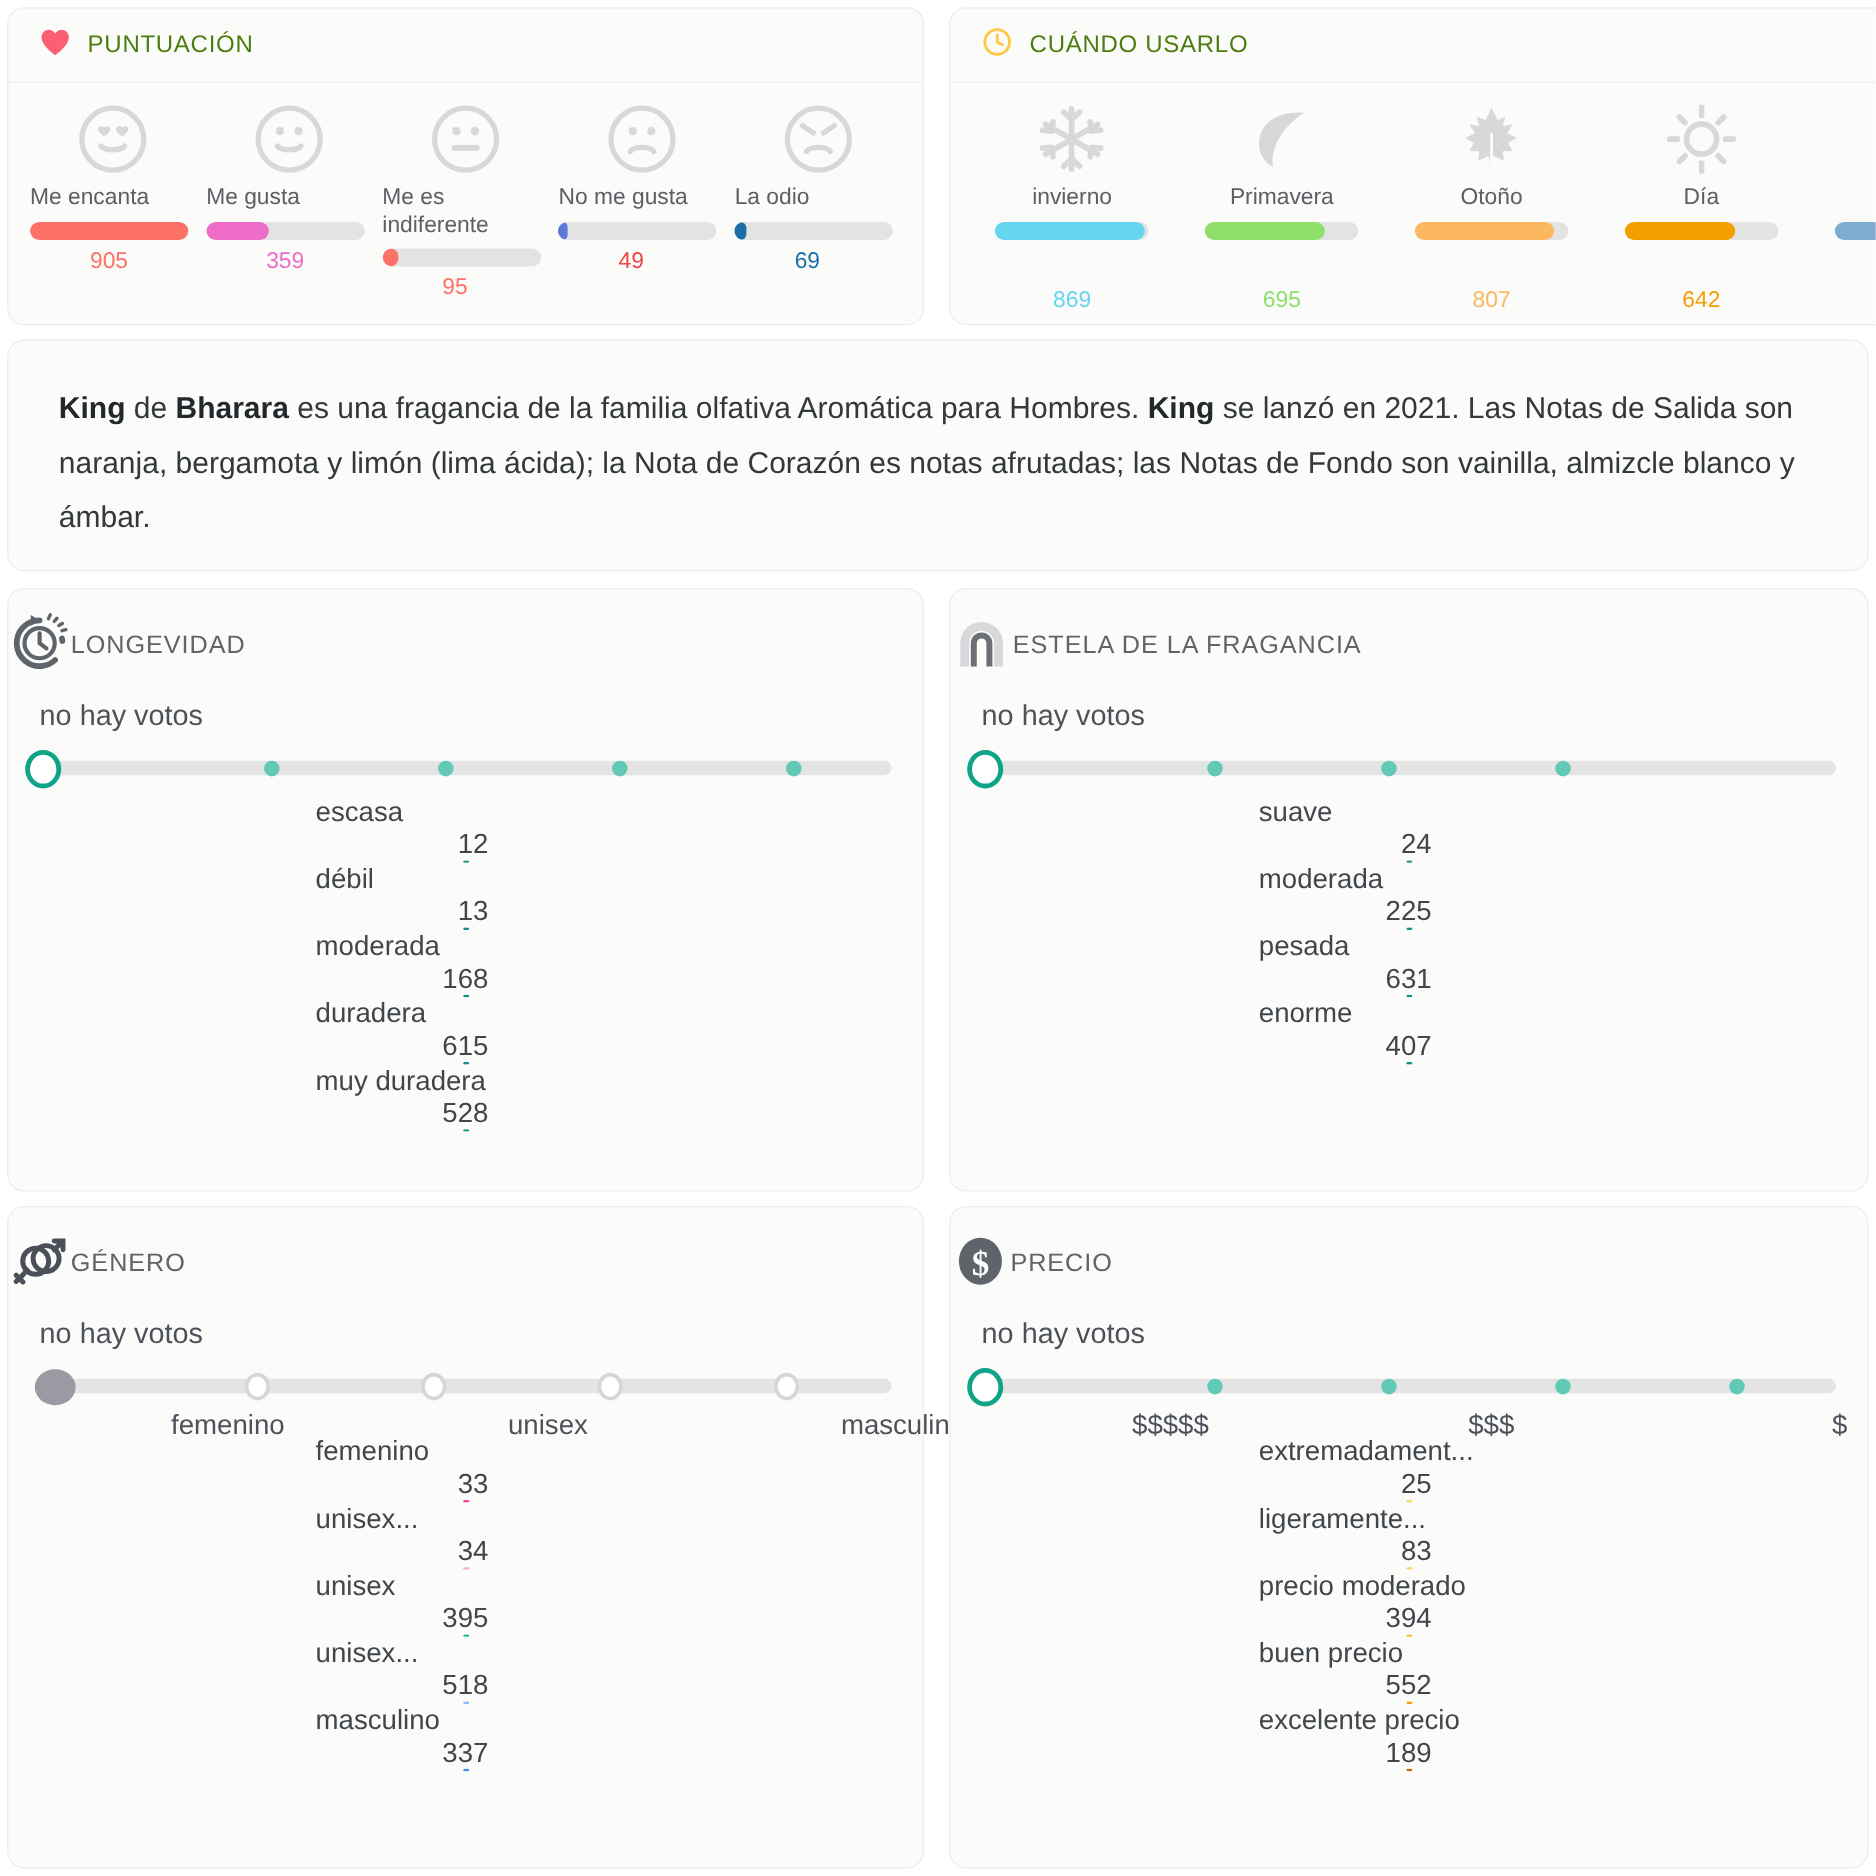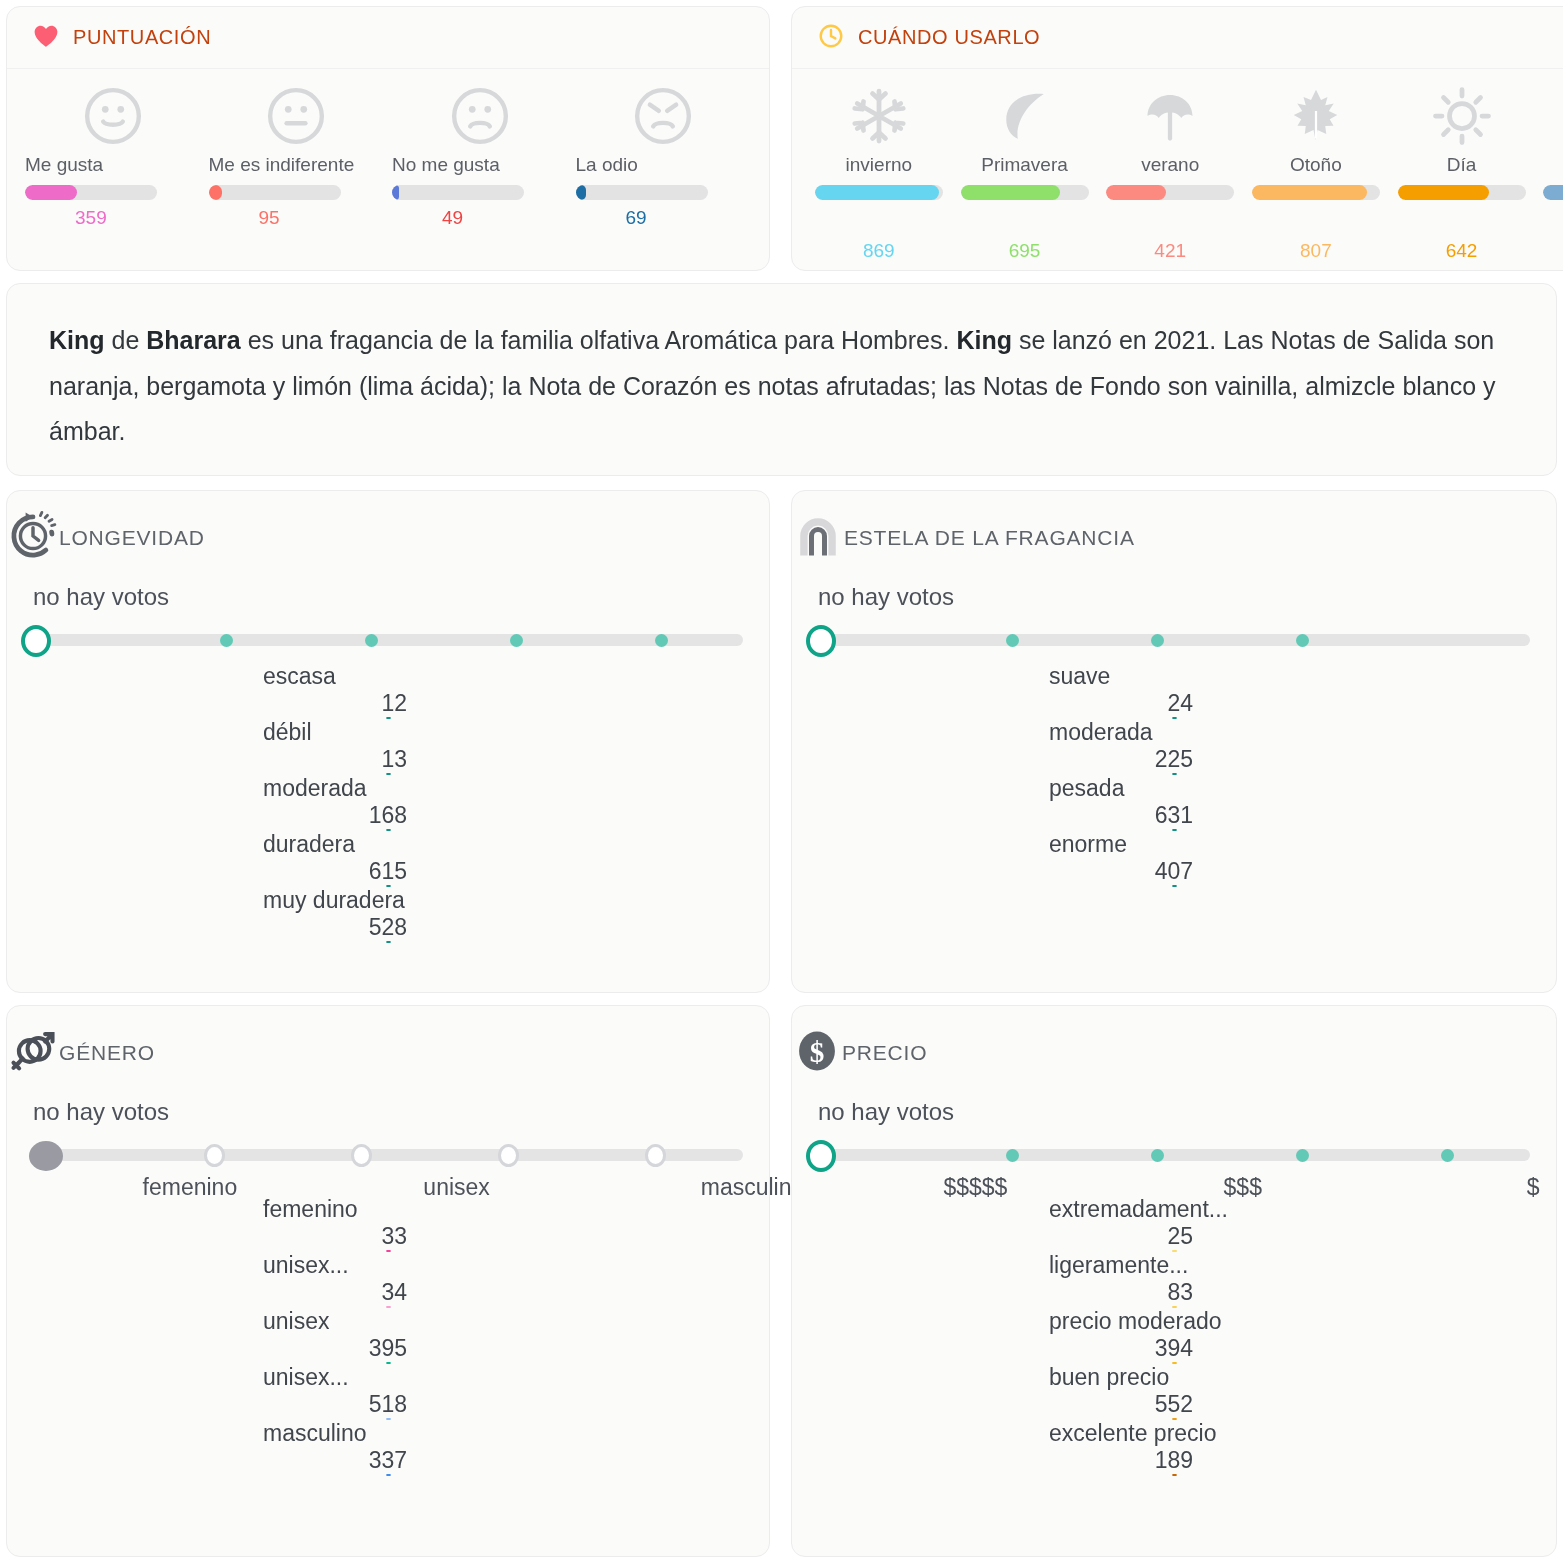--- a/index.html
+++ b/index.html
@@ -24,21 +24,21 @@
     height: 62px;
     display: flex;
     align-items: center;
     padding-left: 26px;
     border-bottom: 1px solid #f0f0f0;
     gap: 14px;
   }
   .card-head-title {
     font-size: 20px;
     letter-spacing: 0.6px;
-    color: #c2410c;
+    color: #4d7c0f;
     font-weight: 400;
   }
 
   
   #card-puntuacion { left: 6px; top: 6px; width: 764px; height: 265px; }
   #card-cuando     { left: 791px; top: 6px; width: 904px; height: 265px; }
 
   .vote-row {
     display: flex;
     padding: 16px 14px 0 14px;
@@ -171,20 +171,35 @@
   <div class="card" id="card-puntuacion">
     <div class="card-head">
       <span>
         <svg width="26" height="24" viewBox="0 0 24 22">
             <path d="M12 21C12 21 1.5 14 1.5 7.3 1.5 3.8 4.2 1.5 7 1.5c2 0 3.9 1.2 5 3 1.1-1.8 3-3 5-3 2.8 0 5.5 2.3 5.5 5.8C22.5 14 12 21 12 21z" fill="#fc5f73"></path>
           </svg>
       </span>
       <span class="card-head-title">PUNTUACIÓN</span>
     </div>
     <div class="vote-row" id="puntuacion-items">
+        <div class="vote-col">
+          <div class="vote-icon">
+            <svg width="62" height="62" viewBox="0 0 24 24">
+              <circle cx="12" cy="12" r="10" fill="none" stroke="#d7d8da" stroke-width="1.7"></circle>
+              <path d="M9.2 8.3c-.6-.8-2-.6-2 .5 0 .9 1.2 1.8 2 2.3.8-.5 2-1.4 2-2.3 0-1.1-1.4-1.3-2-.5z" fill="#d7d8da"></path>
+              <path d="M15 8.3c-.6-.8-2-.6-2 .5 0 .9 1.2 1.8 2 2.3.8-.5 2-1.4 2-2.3 0-1.1-1.4-1.3-2-.5z" fill="#d7d8da"></path>
+              <path d="M8.2 14.2c1 1.6 6.6 1.6 7.6 0" fill="none" stroke="#d7d8da" stroke-width="1.7" stroke-linecap="round"></path>
+            </svg>
+          </div>
+          <div class="vote-label">Me encanta</div>
+          <div class="vote-track">
+            <div class="vote-fill" style="width: 100%; background: rgb(253, 113, 103);"></div>
+          </div>
+          <div class="vote-num" style="color: rgb(253, 113, 103);">905</div>
+        </div>
         <div class="vote-col">
           <div class="vote-icon">
             <svg width="62" height="62" viewBox="0 0 24 24">
               <circle cx="12" cy="12" r="10" fill="none" stroke="#d7d8da" stroke-width="1.7"></circle>
               <circle cx="9" cy="9.4" r="1.3" fill="#d7d8da"></circle>
               <circle cx="15" cy="9.4" r="1.3" fill="#d7d8da"></circle>
               <path d="M8.2 14.2c1 1.6 6.6 1.6 7.6 0" fill="none" stroke="#d7d8da" stroke-width="1.7" stroke-linecap="round"></path>
             </svg>
           </div>
           <div class="vote-label">Me gusta</div>
@@ -270,33 +285,20 @@
           <div class="vote-icon">
             <svg width="60" height="60" viewBox="0 0 24 24">
               <path d="M19.5 3.2C11 2.5 4.5 6.5 4.5 13.5c0 3.6 2 6.6 4.6 7.6C8.2 14.6 12.6 7.6 19.5 3.2z" fill="#d7d8da"></path>
             </svg>
           </div>
           <div class="vote-label">Primavera</div>
           <div class="vote-track">
             <div class="vote-fill" style="width: 77.7405%; background: rgb(142, 224, 107);"></div>
           </div>
           <div class="vote-num" style="color: rgb(142, 224, 107);">695</div>
-        </div>
-        <div class="vote-col season-col">
-          <div class="vote-icon">
-            <svg width="60" height="60" viewBox="0 0 24 24">
-              <path d="M3 12c0-4.8 4-8.4 9-8.4s9 3.6 9 8.4c-2-1.2-3.6-.4-4.5.8-.9-1.4-2.3-2.2-4.5-2.2s-3.6.8-4.5 2.2C6.6 11.6 5 10.8 3 12z" fill="#d7d8da"></path>
-              <path d="M12 6v15" stroke="#d7d8da" stroke-width="1.7" stroke-linecap="round" fill="none"></path>
-            </svg>
-          </div>
-          <div class="vote-label">verano</div>
-          <div class="vote-track">
-            <div class="vote-fill" style="width: 47.0917%; background: rgb(252, 138, 128);"></div>
-          </div>
-          <div class="vote-num" style="color: rgb(252, 138, 128);">421</div>
         </div>
         <div class="vote-col season-col">
           <div class="vote-icon">
             <svg width="60" height="60" viewBox="0 0 24 24">
               <path d="M12 1.5 10 5.6 7 4.4l.9 3.3-3.4-.7 2 3-3.4 1.6 3 1.7-1.5 2.6 3.3.1-.4 3.2 3.5-1.6.8 4 .8-4 3.5 1.6-.4-3.2 3.3-.1-1.5-2.6 3-1.7-3.4-1.6 2-3-3.4.7.9-3.3L14 5.6z" fill="#d7d8da"></path>
               <path d="M12 21V10" stroke="#ffffff" stroke-width="0.9" fill="none"></path>
             </svg>
           </div>
           <div class="vote-label">Otoño</div>
           <div class="vote-track">

